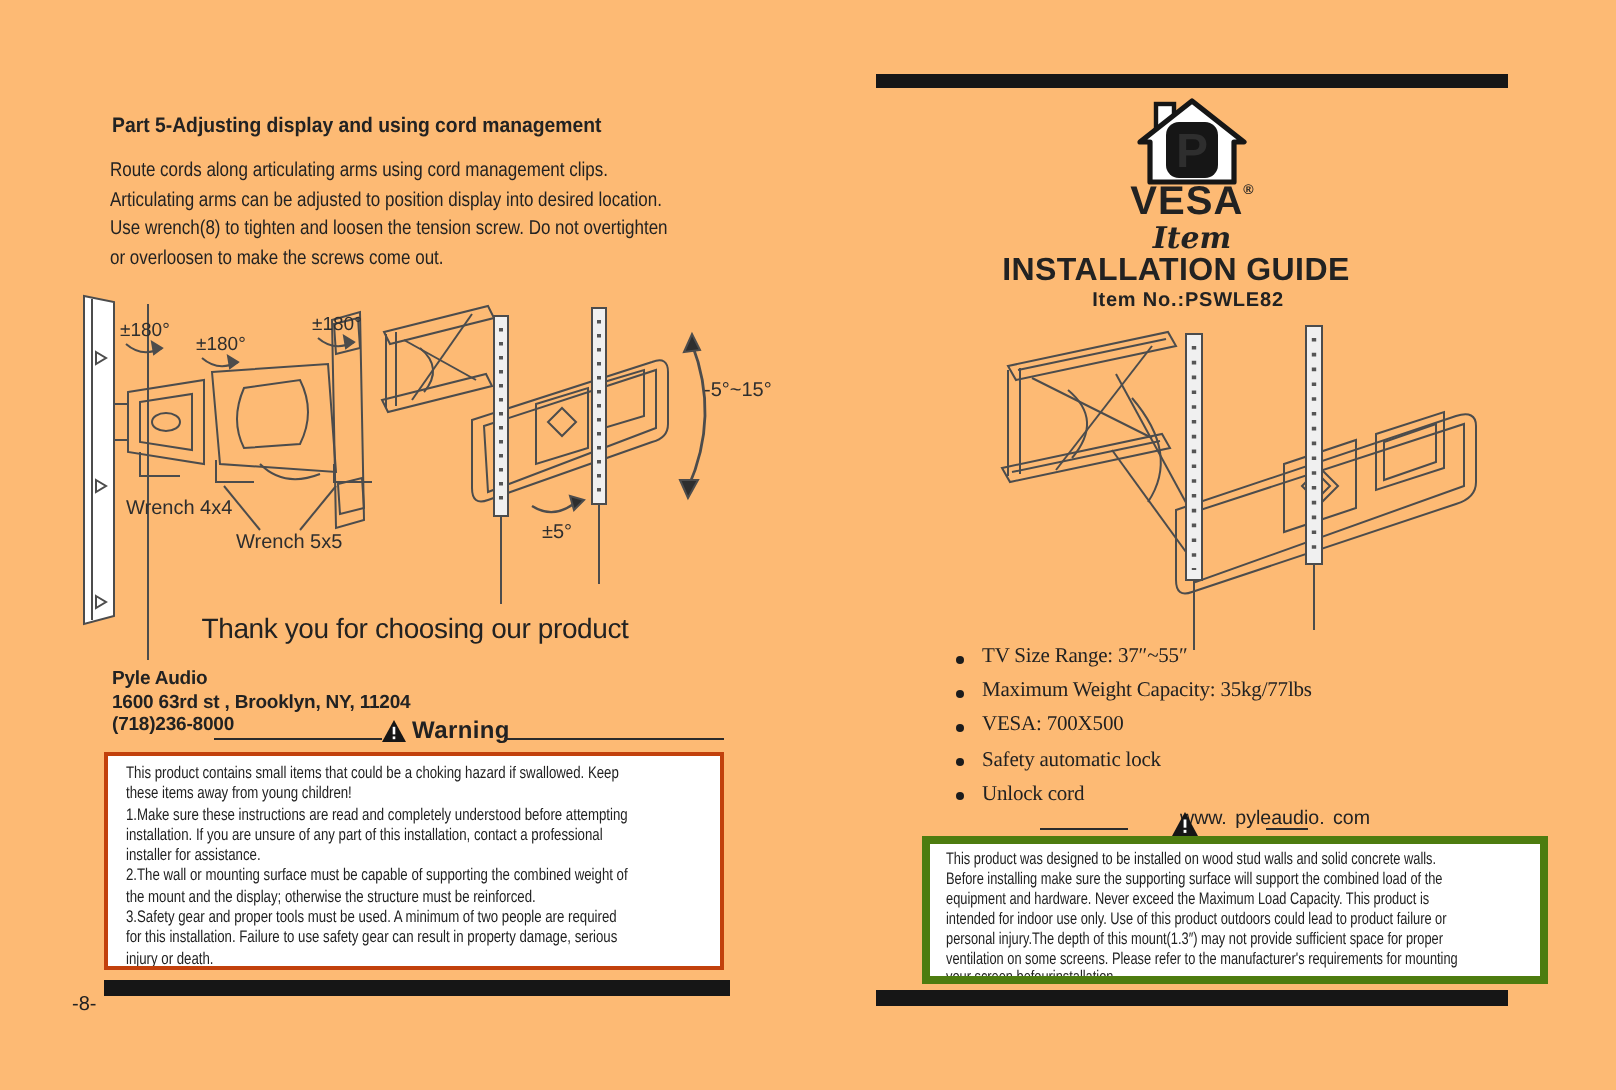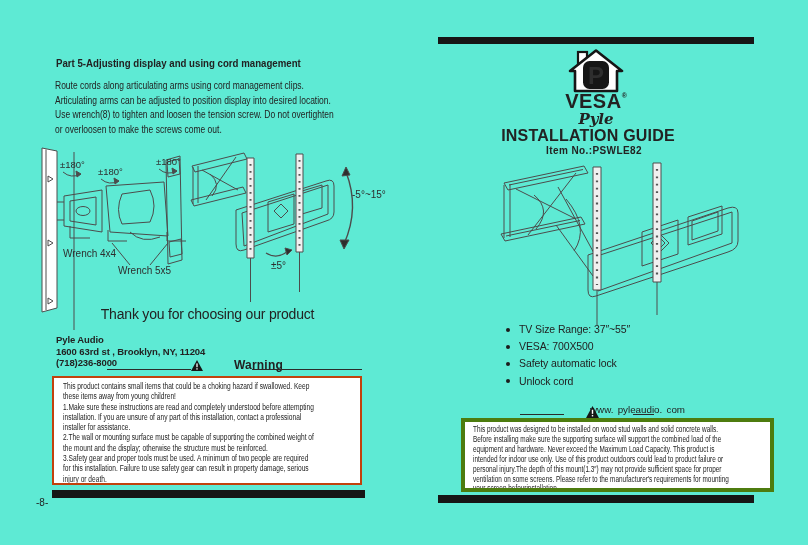--- a/index.html
+++ b/index.html
@@ -1,48 +1,48 @@
 <!DOCTYPE html>
 <html><head>
 <meta charset="utf-8">
 <style>
   html,body{margin:0;padding:0;background:#ffffff;}
   *{box-sizing:border-box;}
-  .canvas{position:relative;width:808px;height:545px;background:#5eead4;overflow:hidden;
+  .canvas{position:relative;width:808px;height:545px;background:#fdba74;overflow:hidden;
           font-family:"Liberation Sans",sans-serif;color:#222;}
   .abs{position:absolute;}
   
   .lp-heading{left:56px;top:57px;width:330px;font-size:10.5px;font-weight:bold;
               transform:scaleX(0.92);transform-origin:left top;white-space:nowrap;}
   .lp-body{left:55px;top:79px;width:382px;font-size:10px;line-height:14.6px;white-space:pre-line;
            transform:scaleX(0.85);transform-origin:left top;}
   .thanks{left:40px;top:306px;width:335px;text-align:center;font-size:14px;letter-spacing:-0.2px;}
   .company{left:56px;top:334px;font-size:9.5px;line-height:11.7px;letter-spacing:-0.1px;font-weight:bold;}
   .rule{border-top:1.4px solid #2b2b2b;height:0;}
   .warn-rule-l{left:107px;top:369px;width:84px;}
   .warn-rule-r{left:252px;top:369px;width:110px;}
   .warn-label{left:191px;top:358px;display:flex;align-items:center;gap:3px;}
-  .warn-label .t{font-size:12px;font-weight:bold;letter-spacing:0.2px;margin-left:28px;}
+  .warn-label .t{font-size:12px;font-weight:bold;letter-spacing:0.2px;}
   .warn-box{left:52px;top:376px;width:310px;height:109px;border:2px solid #c2410c;background:#fff;overflow:hidden;}
   .warn-box .txt{margin:3px 0 0 9px;width:372px;font-size:8.4px;line-height:10.3px;white-space:pre-line;
                  transform:scaleX(0.79);transform-origin:left top;}
   .bar{background:#161616;}
   .lp-bar{left:52px;top:490px;width:313px;height:8px;}
   .page-num{left:36px;top:497px;font-size:10px;}
   
   .rp-topbar{left:438px;top:37px;width:316px;height:7px;}
   .rp-botbar{left:438px;top:495px;width:316px;height:8px;}
   .logo-house{left:567px;top:49px;}
   .brand-line{left:438px;top:90px;width:316px;text-align:center;font-size:20px;font-weight:bold;letter-spacing:0.5px;}
   .brand-line sup{font-size:7px;vertical-align:10px;letter-spacing:0;}
   .home-line{left:438px;top:110px;width:316px;text-align:center;
              font-family:"DejaVu Serif",serif;font-style:italic;font-weight:bold;font-size:15px;}
   .guide-title{left:428px;top:127px;width:320px;text-align:center;font-size:16px;font-weight:bold;letter-spacing:0.2px;}
   .item-no{left:438px;top:145px;width:312px;text-align:center;font-size:10px;font-weight:bold;letter-spacing:0.4px;}
-  .specs{left:506px;top:323px;width:250px;list-style:none;margin:0;padding:0;}
+  .specs{left:478px;top:323px;width:250px;list-style:none;margin:0;padding:0;font-family:Liberation Serif, serif;}
   .specs li{display:flex;align-items:flex-start;height:17.2px;font-size:10.5px;letter-spacing:-0.1px;}
   .specs .dot{width:4px;height:4px;border-radius:50%;background:#1c1c1c;margin:4.5px 9px 0 0;flex:none;}
   .website{left:590px;top:404px;width:163px;text-align:left;font-size:9.8px;word-spacing:1.5px;}
   .caut-rule-l{left:520px;top:414px;width:44px;}
   .caut-rule-r{left:633px;top:414px;width:21px;}
   .caut-label{left:566px;top:406px;display:flex;align-items:center;gap:3px;flex-direction:column;}
   .caut-label .t{font-size:11px;font-weight:bold;letter-spacing:0.3px;}
   .caut-box{left:461px;top:418px;width:313px;height:74px;border:4px solid #4d7c0f;background:#fff;overflow:hidden;}
   .caut-box .txt{margin:3px 0 0 8px;width:388px;font-size:8.4px;line-height:9.9px;white-space:pre-line;
                  transform:scaleX(0.765);transform-origin:left top;}
@@ -173,21 +173,21 @@
     <div class="abs bar rp-topbar"></div>
 
     <svg class="abs logo-house" width="58" height="44" viewBox="0 0 58 44">
       <rect x="11" y="3" width="9" height="13" fill="#fff" stroke="#161616" stroke-width="2.2"></rect>
       <polygon points="29,1.5 55,22 50,22 50,42 8,42 8,22 3,22" fill="#fff" stroke="#161616" stroke-width="2.6" stroke-linejoin="round"></polygon>
       <rect x="16" y="12" width="26" height="28" rx="6.5" fill="#161616"></rect>
       <text x="29" y="34.5" font-size="24" font-weight="bold" text-anchor="middle" fill="#ffffff">P</text>
     </svg>
 
     <div class="abs brand-line"><span>VESA</span><sup>®</sup></div>
-    <div class="abs home-line">Pyle</div>
+    <div class="abs home-line">Item</div>
     <div class="abs guide-title">INSTALLATION GUIDE</div>
     <div class="abs item-no">Item No.:PSWLE82</div>
 
     <svg class="abs" style="left:438px;top:155px" width="316" height="170" viewBox="0 0 316 170">
       <g stroke="#4c4c4c" stroke-width="1" fill="none">
 
         <polygon points="66,28 146,11 150,18 70,35"></polygon>
         <line x1="71" y1="30" x2="145" y2="14.5"></line>
         <polygon points="63,79 143,62 147,69 67,86"></polygon>
         <line x1="68" y1="81" x2="142" y2="65.5"></line>
@@ -220,20 +220,24 @@
       </g>
     </svg>
 
     <ul class="abs specs">
       <li>
           <span class="dot"></span>
           <span>TV Size Range: 37″~55″</span>
         </li>
       <li>
           <span class="dot"></span>
+          <span>Maximum Weight Capacity: 35kg/77lbs</span>
+        </li>
+      <li>
+          <span class="dot"></span>
           <span>VESA: 700X500</span>
         </li>
       <li>
           <span class="dot"></span>
           <span>Safety automatic lock</span>
         </li>
       <li>
           <span class="dot"></span>
           <span>Unlock cord</span>
         </li>

